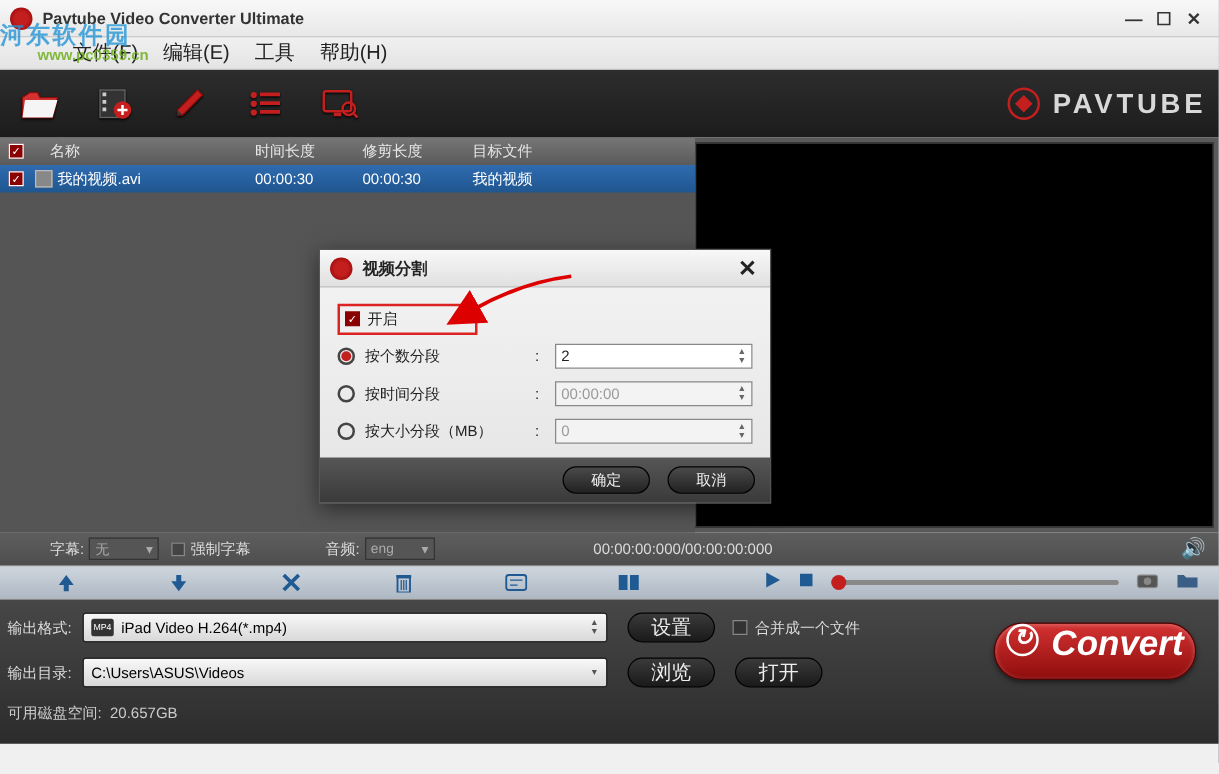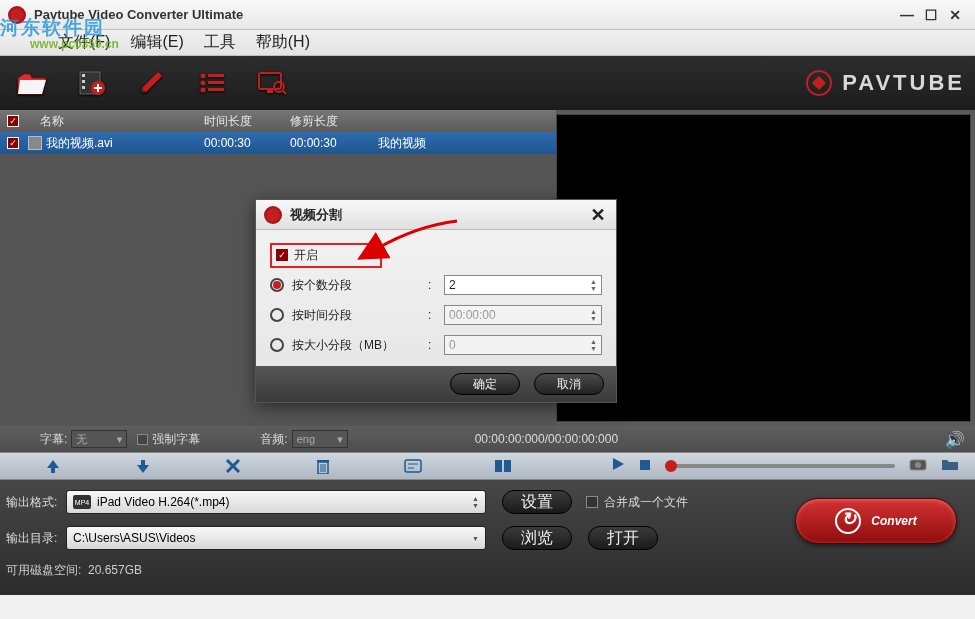--- a/index.html
+++ b/index.html
@@ -63,21 +63,21 @@
 
 .bottom { height: 115px; background: linear-gradient(#474747,#2c2c2c); padding: 10px 14px 4px 6px; color: #ddd; font-size: 12px; position: relative; }
 .brow { display: flex; align-items: center; margin-bottom: 12px; }
 .brow label { width: 60px; }
 .brow .fmtbox { width: 420px; height: 24px; background: linear-gradient(#f8f8f8,#d8d8d8); border: 1px solid #222; border-radius: 3px; color:#000; font-size:12px; display:flex; align-items:center; padding: 0 6px; }
 .brow .fmtbox .fmt-icon { width:18px; height:14px; background:#333; color:#fff; font-size:7px; display:flex; align-items:center; justify-content:center; margin-right:6px; border-radius:2px;}
 .brow .fmtbox .spin { margin-left:auto; display:flex; flex-direction:column; }
 .brow .fmtbox .spin span { font-size:7px; line-height:7px; color:#555; }
 .brow .blkbtn { width: 70px; height: 24px; background: linear-gradient(#3a3a3a,#1a1a1a); border: 1px solid #000; border-radius: 12px; color:#eee; font-size:16px; display:flex; align-items:center; justify-content:center; margin-left: 16px; cursor:pointer; }
 .brow .merge-chk { width:12px; height:12px; border:1px solid #888; background:#333; margin: 0 6px 0 14px; }
-.convertbtn { position:absolute; right: 18px; top: 18px; width: 162px; height: 46px; background: linear-gradient(#d43232,#8f0d0d); border: 1px solid #530000; border-radius: 23px; display:flex; align-items:center; justify-content:center; color:#fff; font-size:12px; font-weight:bold; font-style:italic; cursor:pointer; box-shadow: inset 0 1px 4px rgba(255,255,255,0.3), 0 2px 4px rgba(0,0,0,0.5); }
+.convertbtn { position:absolute; right: 18px; top: 18px; width: 162px; height: 46px; background: linear-gradient(#d43232,#8f0d0d); border: 1px solid #530000; border-radius: 23px; display:flex; justify-content:center; color:#fff; font-size:28px; font-weight:bold; font-style:italic; cursor:pointer; box-shadow: inset 0 1px 4px rgba(255,255,255,0.3), 0 2px 4px rgba(0,0,0,0.5); }
 .convertbtn .cicon { width:26px; height:26px; border:2px solid #fff; border-radius:50%; margin-right:10px; position:relative; }
 .convertbtn .cicon::after { content:"↻"; position:absolute; top:-2px; left:4px; font-size:18px; }
 .diskspace { font-size:12px; color:#ccc; }
 
 
 .dialog { position: absolute; left: 255px; top: 199px; width: 362px; background: linear-gradient(#f4f4f4,#e4e4e4); border: 1px solid #555; box-shadow: 0 4px 16px rgba(0,0,0,0.5); z-index: 20; }
 .dialog .dhdr { height: 30px; background: linear-gradient(#f8f8f8,#e0e0e0); display:flex; align-items:center; padding: 0 8px; border-bottom:1px solid #bbb; }
 .dialog .dhdr .dicon { width:18px; height:18px; background: radial-gradient(circle,#c31f1f 40%,#8b0000 100%); border-radius:50%; margin-right:8px; }
 .dialog .dhdr .dtitle { font-size:13px; font-weight:bold; color:#222; }
 .dialog .dhdr .dclose { margin-left:auto; font-size:18px; font-weight:bold; color:#222; cursor:pointer; width:20px; text-align:center; }
@@ -172,20 +172,21 @@
 
 <div class="main">
   <div class="filepane">
     <div class="tblhead">
       <div class="col-check">
           <div class="chk"></div>
         </div>
       <div class="col-name">名称</div>
       <div class="col-dur">时间长度</div>
       <div class="col-trim">修剪长度</div>
+      <div class="col-dest">目标文件</div>
     </div>
     <div class="tblrow">
       <div class="col-check">
           <div class="chk"></div>
         </div>
       <div class="col-name">
         <div class="file-icon"></div>
         <span>我的视频.avi</span>
       </div>
       <div class="col-dur">00:00:30</div>

